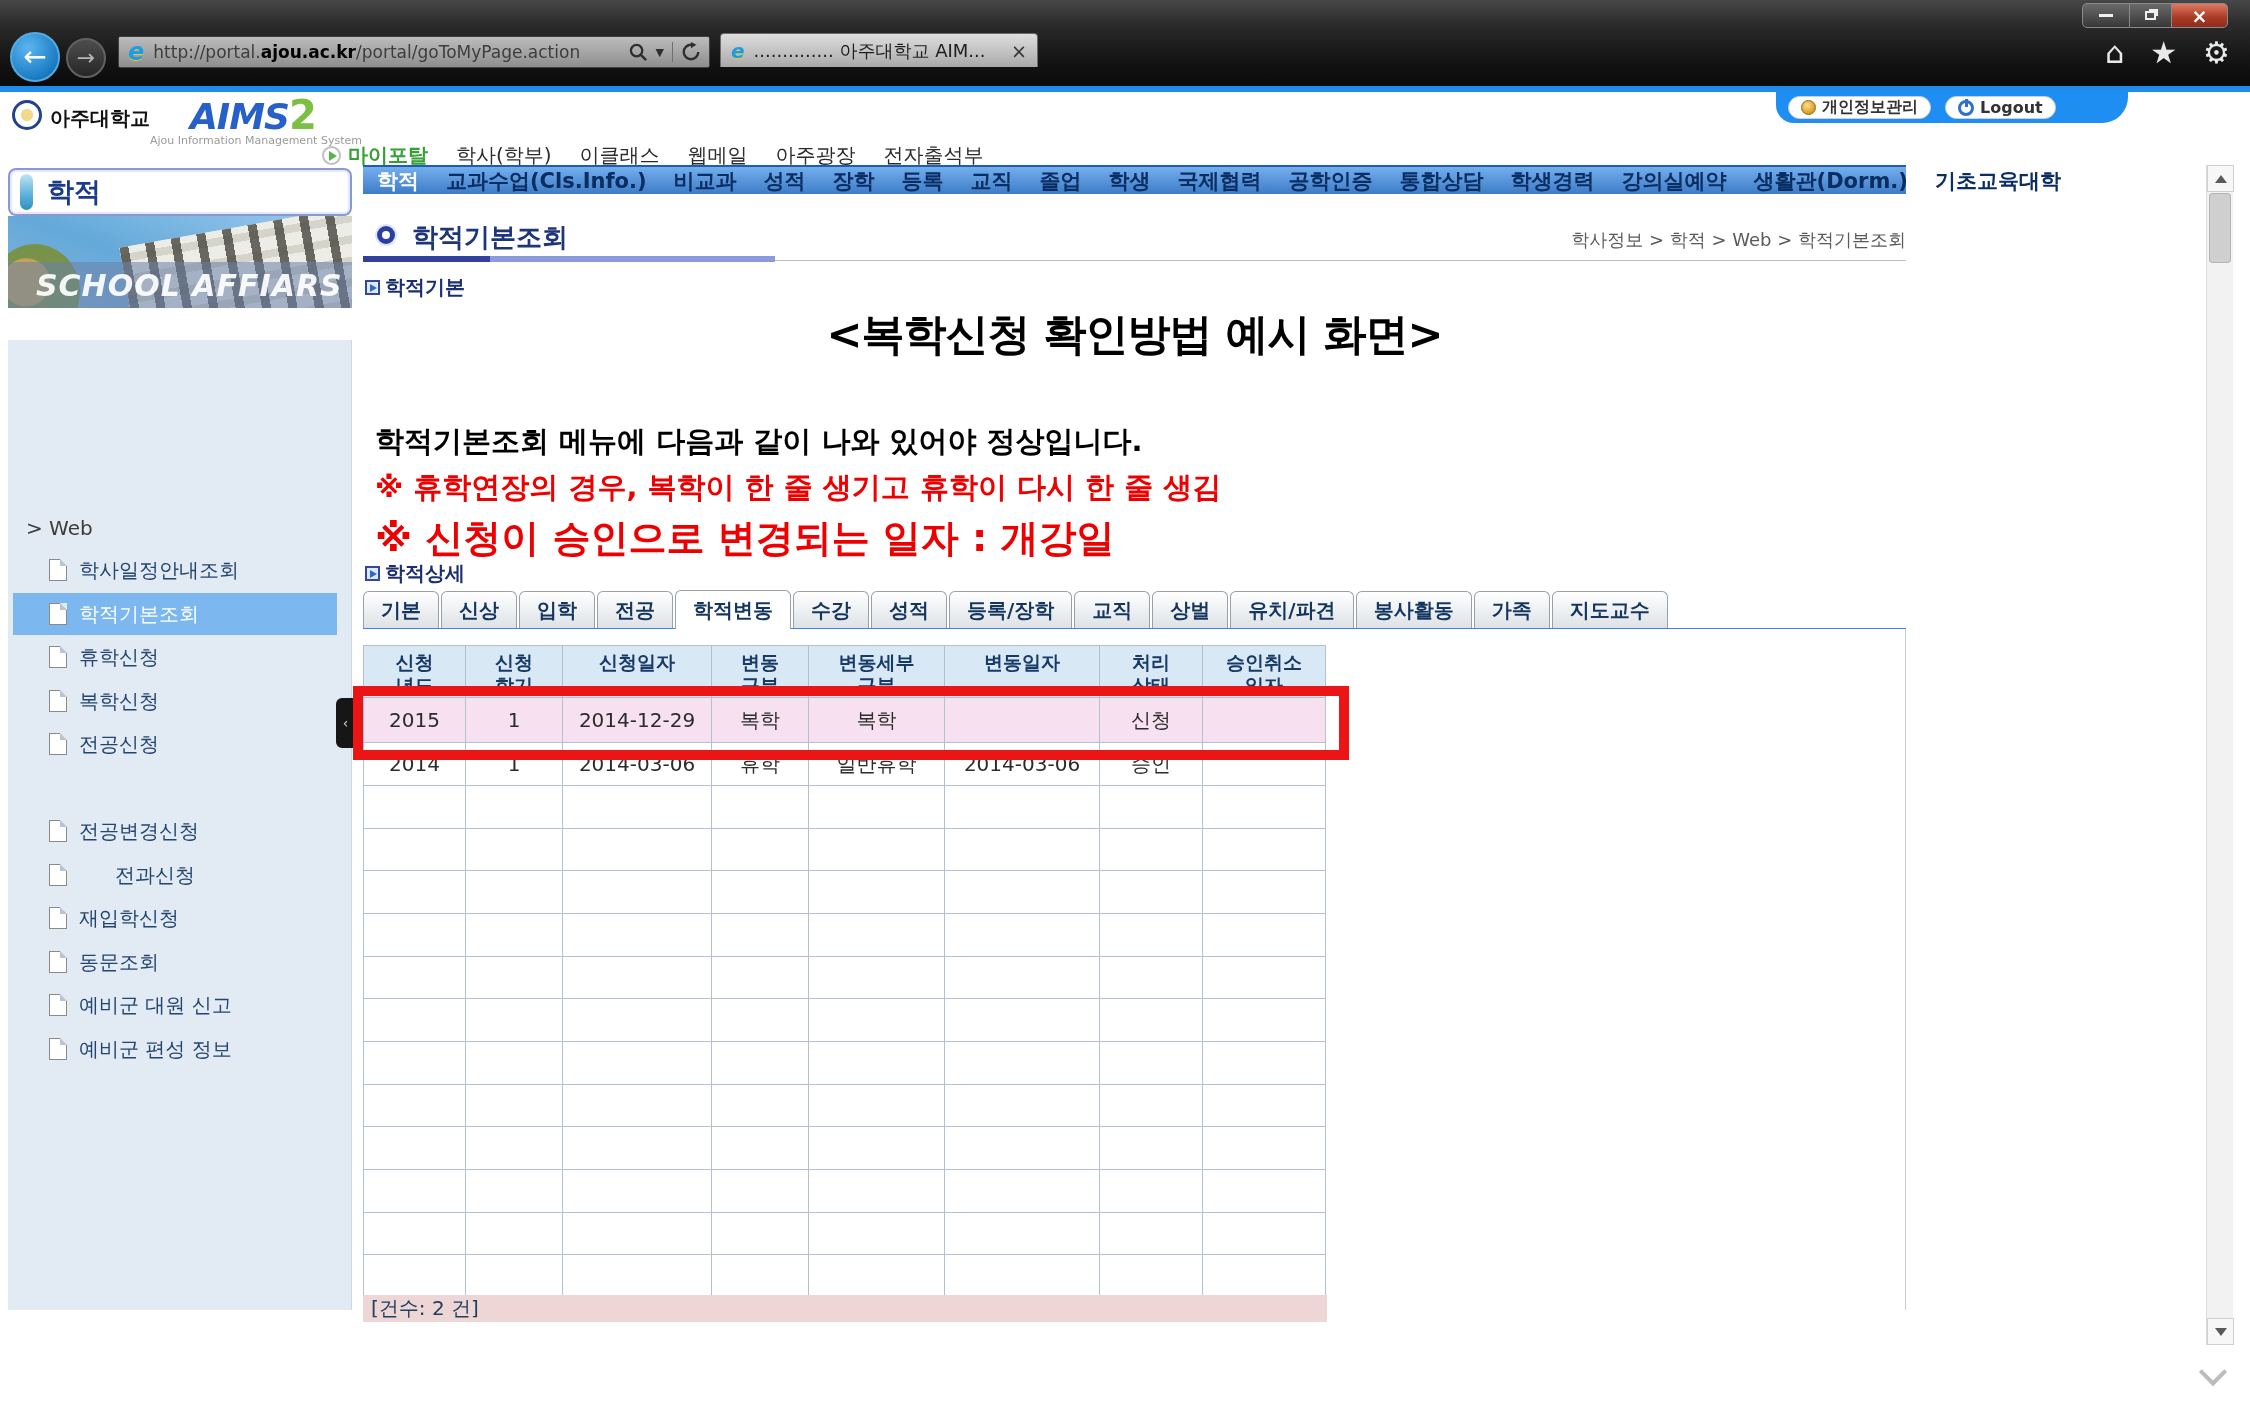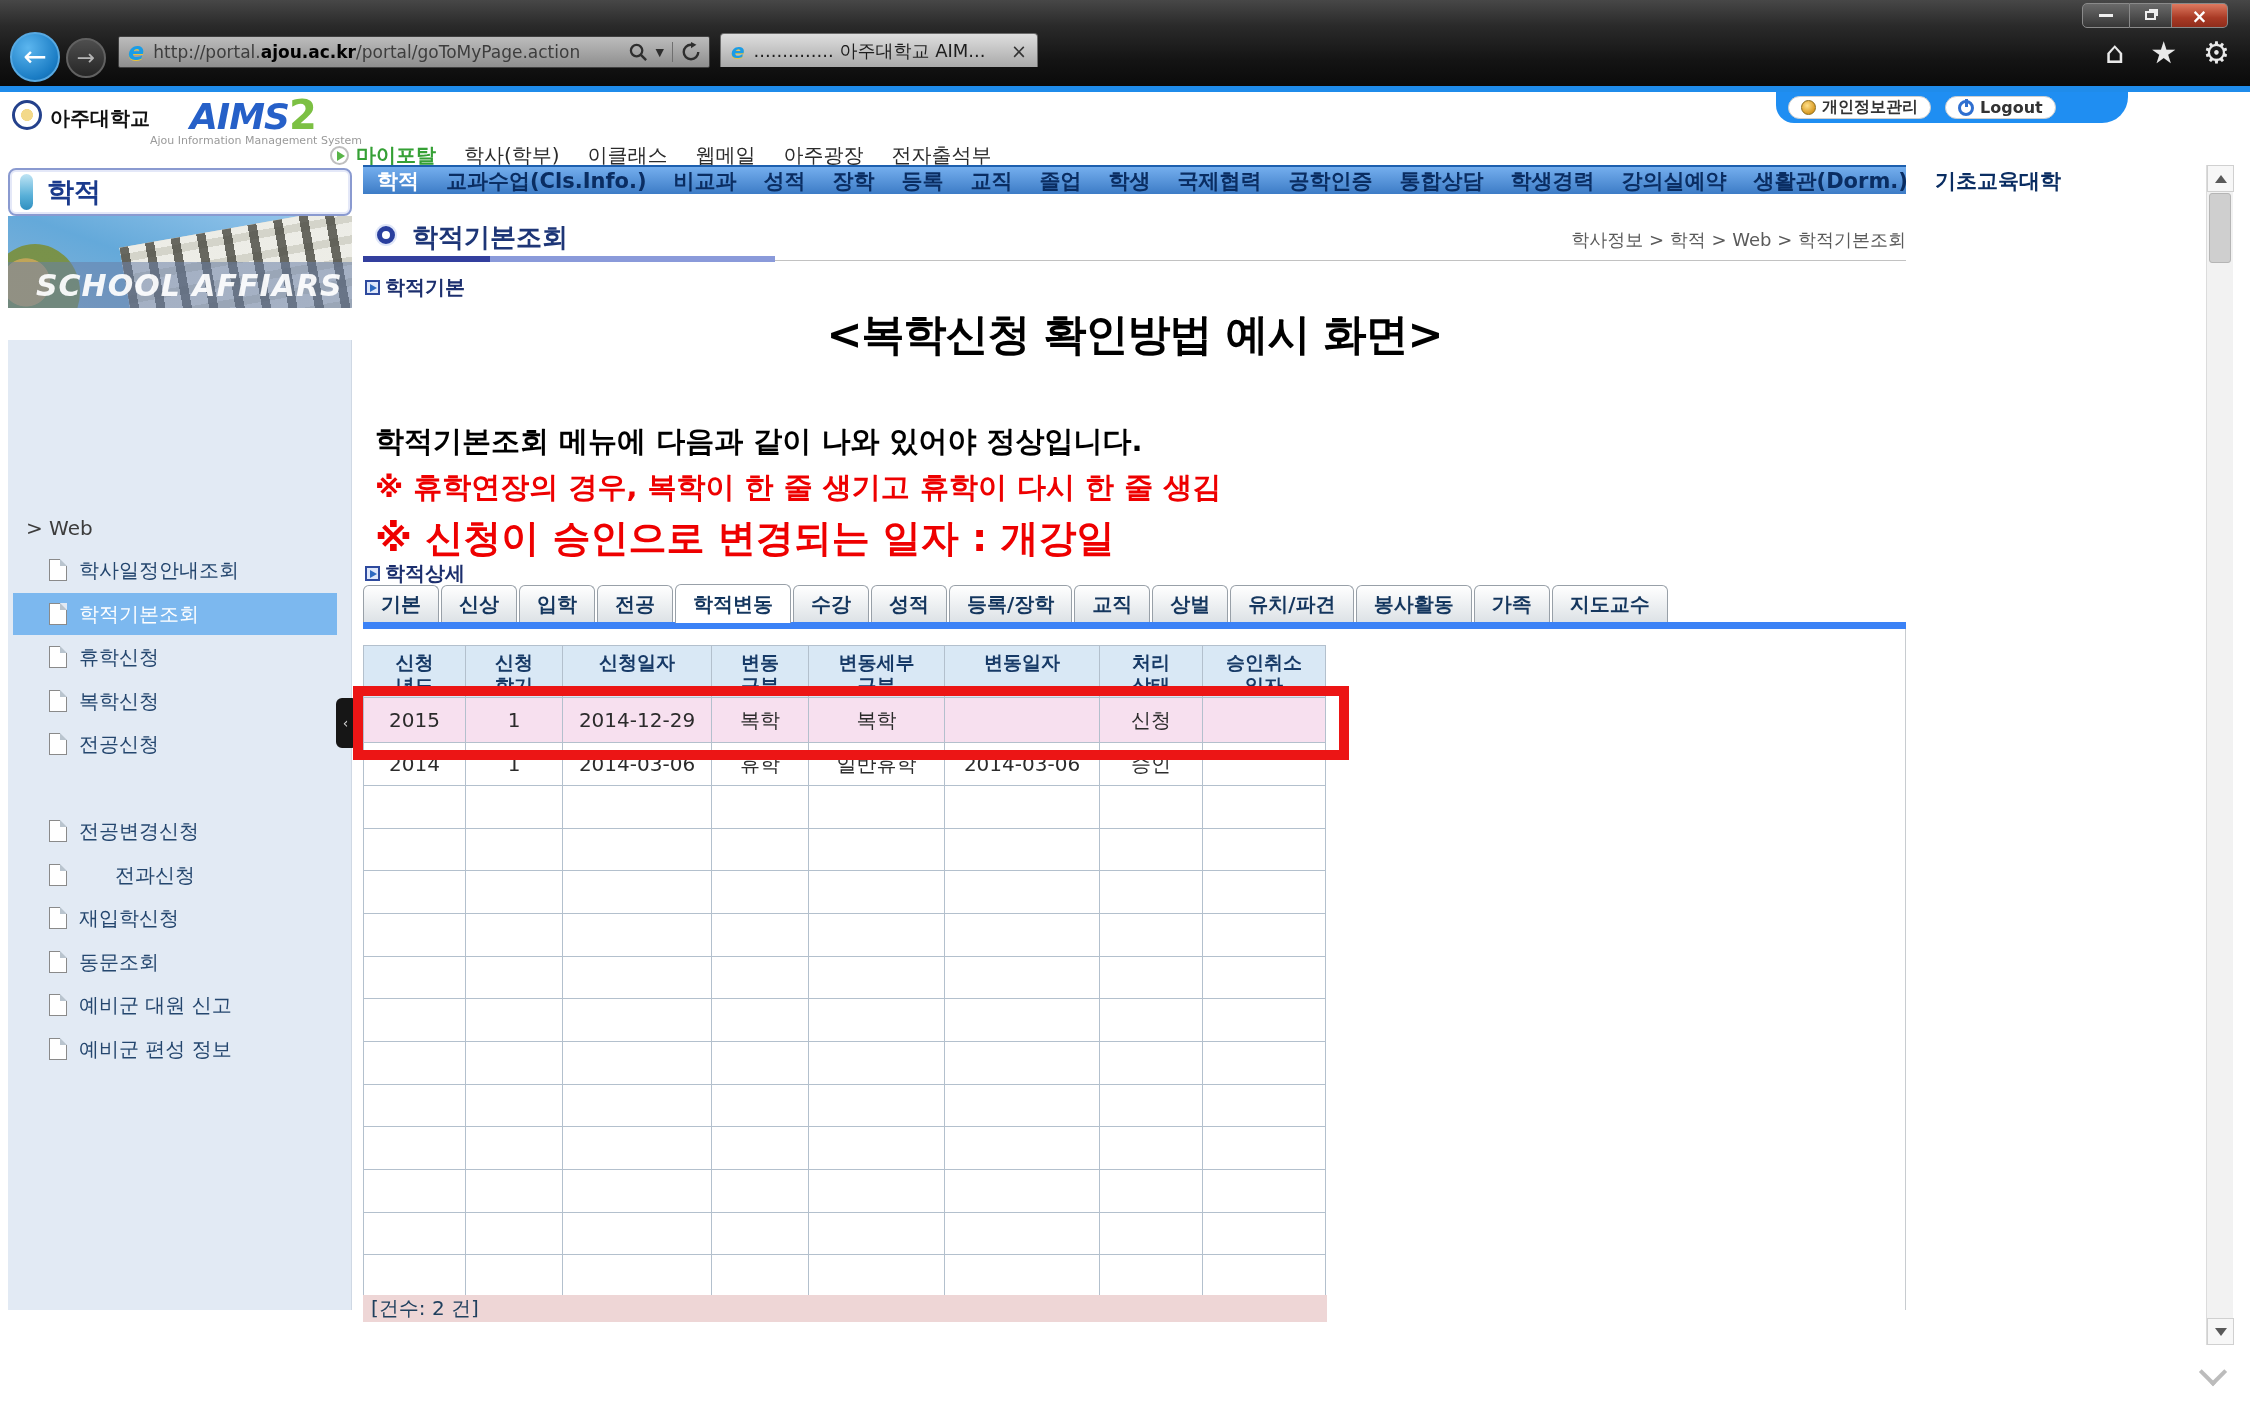--- a/index.html
+++ b/index.html
@@ -56,21 +56,21 @@
   .aims-sub { position:absolute; left:150px; top:42px; font-size:11px; color:#9a9a9a; white-space:nowrap; }
 
   .acct-ribbon { position:absolute; left:1776px; top:0px; width:352px; height:31px; background:#1f8ef2;
     border-radius:0 0 26px 18px; display:flex; align-items:center; gap:14px; padding-left:12px; }
   .pill { height:23px; background:#fff; border:1px solid #cfcfcf; border-radius:12px;
     display:flex; align-items:center; gap:6px; padding:0 12px; font-size:16px; font-weight:bold; color:#333; }
   .ic-privacy { width:15px; height:15px; border-radius:50%; background:radial-gradient(circle at 40% 35%,#ffe08a,#d99a22 70%); border:1px solid #8a6a1a; }
   .ic-power { width:16px; height:16px; border-radius:50%; border:3px solid #2f6fd0; position:relative; }
   .ic-power::after { content:""; position:absolute; left:4px; top:-4px; width:3px; height:8px; background:#2f6fd0; }
 
-  .top-menu { position:absolute; left:330px; top:50px; display:flex; align-items:center; gap:28px; }
+  .top-menu { position:absolute; left:322px; top:50px; display:flex; align-items:center; gap:28px; }
   .tm-item { font-size:20px; color:#2b2b2b; display:flex; align-items:center; gap:7px; }
   .tm-item.tm-active { color:#35a035; font-weight:bold; }
   .play-ic { width:19px; height:19px; border-radius:50%; border:2px solid #bfbfbf; background:#fff;
     display:inline-flex; align-items:center; justify-content:center; }
   .play-ic::after { content:""; width:0; height:0; border-left:8px solid #58b548; border-top:5px solid transparent; border-bottom:5px solid transparent; margin-left:2px; }
 
   .blue-nav { position:absolute; left:363px; top:73px; width:1543px; height:29px;
     background:linear-gradient(#74aeee,#3d7cc6); border-top:2px solid #1d5fae;
     display:flex; align-items:center; gap:27px; padding-left:14px; }
   .bn-item { font-size:21px; font-weight:bold; color:#0a2d62; white-space:nowrap; }
@@ -125,21 +125,21 @@
     border-left:7px solid #2e6ac0; border-top:4px solid transparent; border-bottom:4px solid transparent; }
   .sec-text { font-size:20px; font-weight:bold; color:#1c2f6e; }
 
   .main-title { position:absolute; left:363px; top:214px; width:1543px; text-align:center;
     font-size:43px; font-weight:bold; color:#000; letter-spacing:-1px; }
   .note-bold { position:absolute; left:375px; top:330px; font-size:29px; font-weight:bold; color:#000; }
   .note-red1 { position:absolute; left:375px; top:376px; font-size:29px; font-weight:bold; color:#ee0000; }
   .note-red2 { position:absolute; left:375px; top:421px; font-size:38px; font-weight:bold; color:#ee0000; }
 
   .tab-strip { position:absolute; left:363px; top:498px; width:1543px; height:39px;
-    border-bottom:7px solid #3b82f6; display:flex; align-items:flex-end; gap:2px; }
+    border-bottom:1px solid #3b82f6; display:flex; align-items:flex-end; gap:2px; }
   .dtab { height:37px; line-height:37px; padding:0 17px; font-size:20px; font-weight:bold; color:#14365e;
     background:linear-gradient(#ffffff,#dde2e6); border:1px solid #98a0a8; border-bottom:none;
     border-radius:6px 6px 0 0; white-space:nowrap; }
   .dtab.active { background:#fff; height:39px; line-height:39px; position:relative; z-index:2; margin-bottom:-1px; }
   .content-frame { position:absolute; left:363px; top:537px; width:1543px; height:681px;
     border-right:1px solid #c8ccd0; pointer-events:none; }
 
   .grid-wrap { position:absolute; left:363px; top:553px; }
   table.grid { border-collapse:collapse; table-layout:fixed; }
   table.grid th, table.grid td { border:1px solid #b3c0cd; text-align:center; overflow:hidden; }

